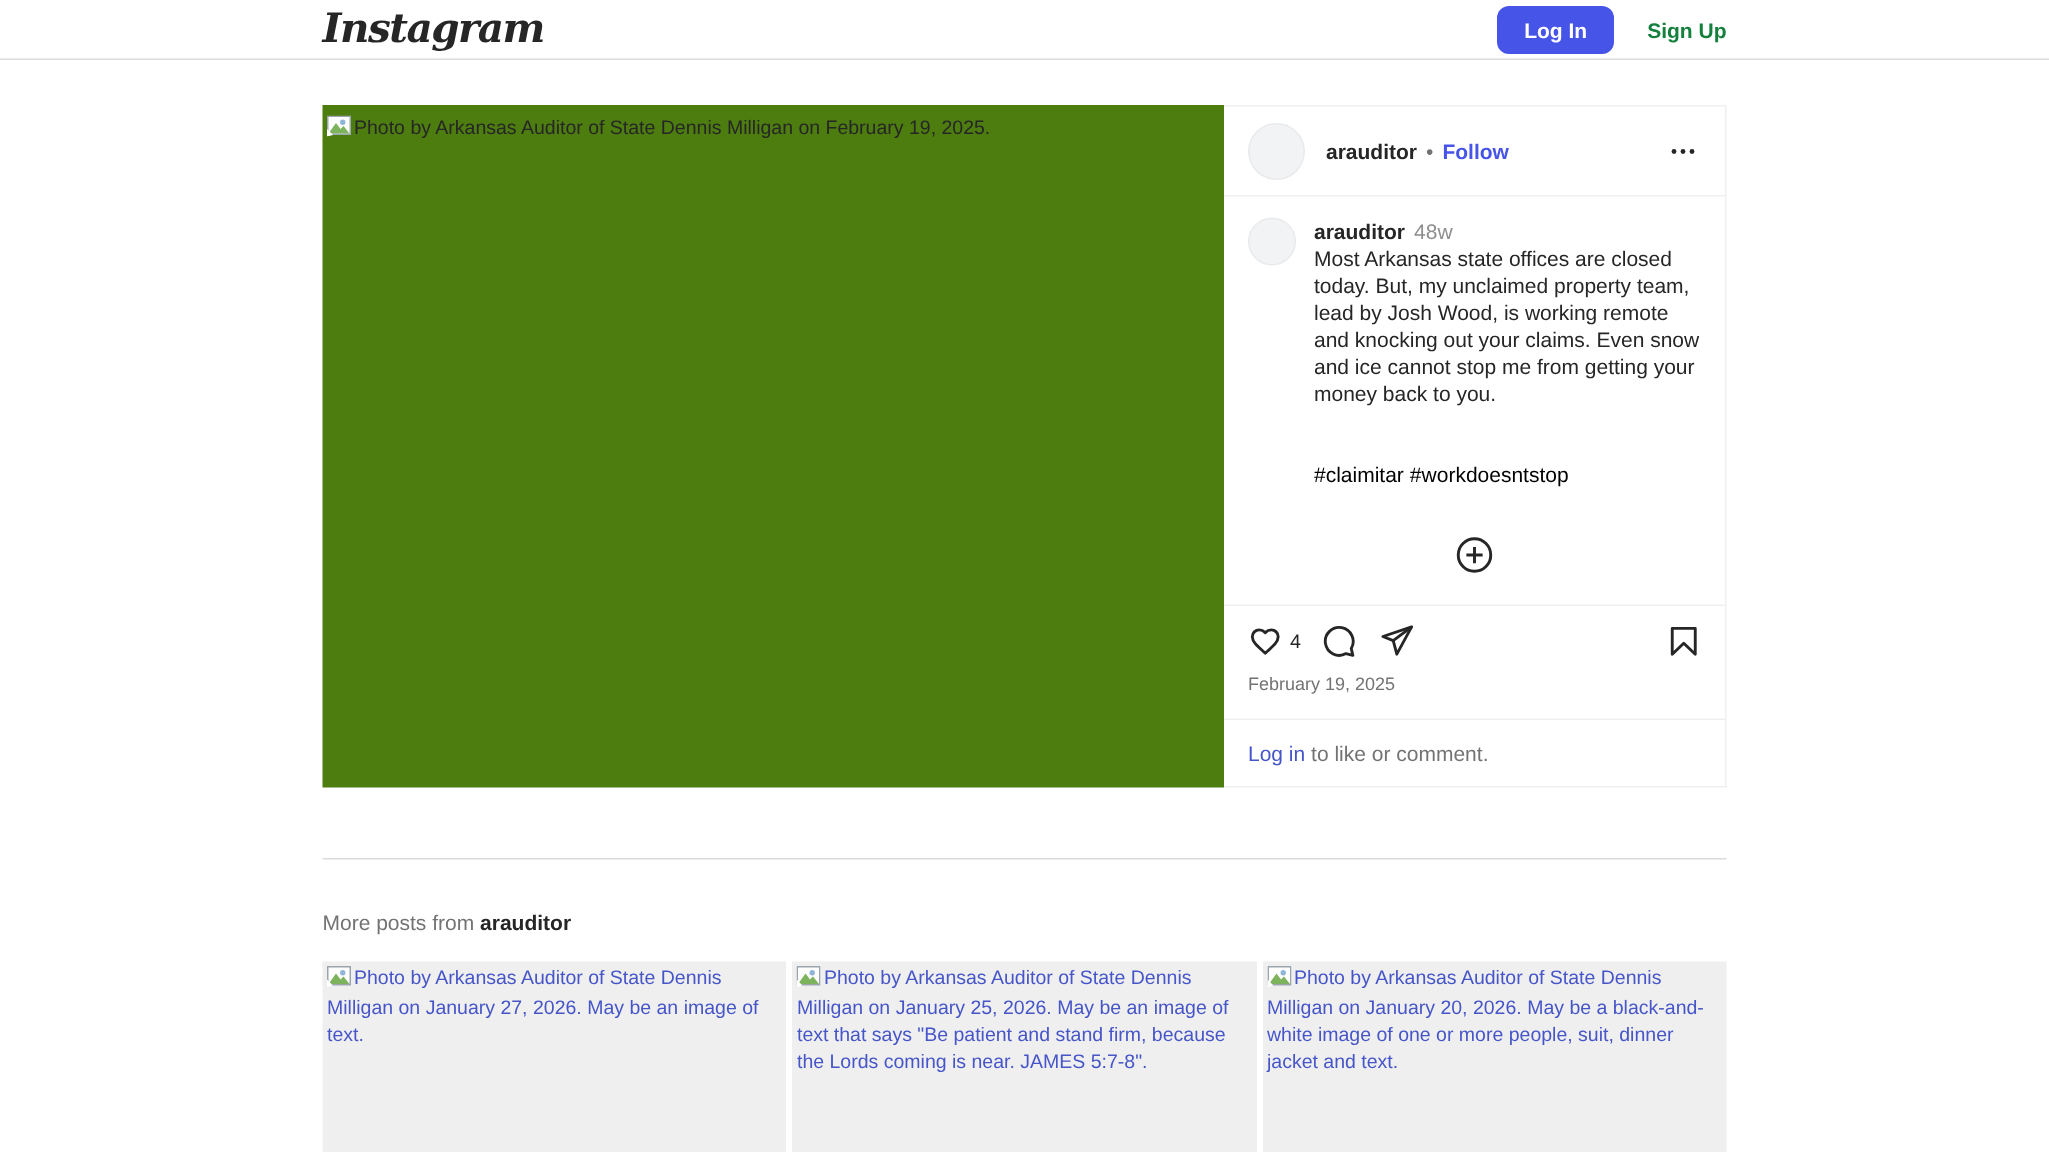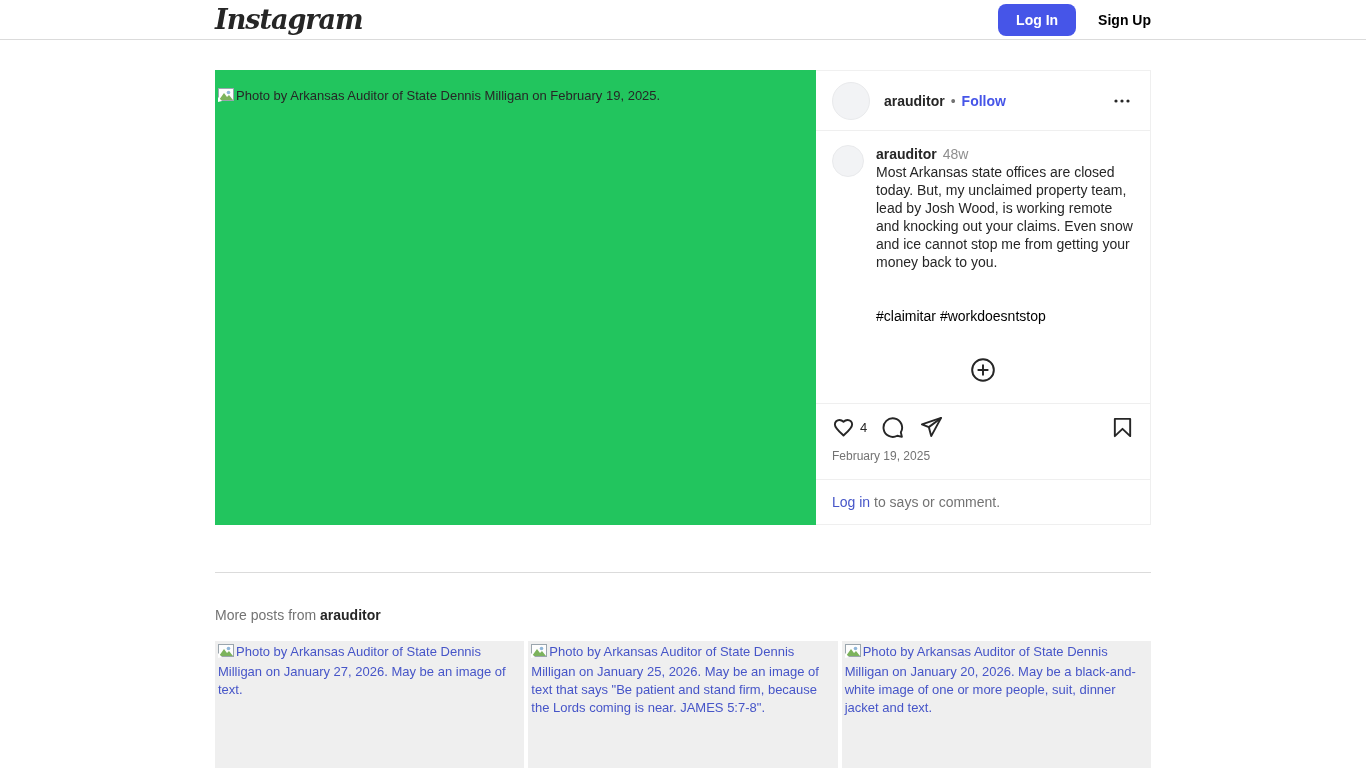--- a/index.html
+++ b/index.html
@@ -7,26 +7,26 @@
     font-family:"Liberation Sans","DejaVu Sans",sans-serif; color:#262626; }
   a { text-decoration:none; cursor:pointer; }
 
   
   .nav { height:40px; border-bottom:1px solid #dbdbdb; background:#fff; }
   .nav-inner { width:936px; height:100%; margin:0 auto; display:flex; align-items:center; justify-content:space-between; }
   .logo { font-family:"DejaVu Serif",serif; font-style:italic; font-weight:700; font-size:27px; letter-spacing:-1px; cursor:pointer; }
   .nav-right { display:flex; align-items:center; gap:22px; }
   .btn-login { background:#4655e8; color:#fff; font-weight:700; font-size:14px; border:none;
     padding:8px 18px; border-radius:8px; cursor:pointer; font-family:inherit; }
-  .link-signup { color:#000000; font-weight:700; font-size:14px; }
+  .link-signup { color:#15803d; font-weight:700; font-size:14px; }
 
   
   .main { width:936px; margin:30px auto 0 auto; }
   .post { display:flex; height:455px; }
-  .post-media { width:601px; height:455px; background:#22c55e; padding:17px 3px; font-size:13px; line-height:17px; color:#262626; }
+  .post-media { width:601px; height:455px; background:#4d7c0f; padding:6px 3px; font-size:13px; line-height:17px; color:#262626; }
   .broken-icon { display:inline-block; vertical-align:-2px; margin-right:2px; }
 
   .post-panel { width:335px; display:flex; flex-direction:column; background:#fff;
     border-top:1px solid #f0f0f0; border-right:1px solid #efefef; border-bottom:1px solid #efefef; }
 
   .panel-header { height:60px; flex:0 0 60px; display:flex; align-items:center; padding:0 16px; border-bottom:1px solid #efefef; }
   .avatar-lg { width:38px; height:38px; border-radius:50%; background:#f2f3f5; border:1px solid #e9eaec; flex:0 0 auto; cursor:pointer; }
   .header-user { margin-left:14px; font-size:14px; display:flex; align-items:center; gap:6px; }
   .uname { font-weight:700; color:#262626; }
   .dot-sep { color:#737373; }
@@ -155,21 +155,21 @@
           <span class="action-icon">
             <svg width="23" height="23" viewBox="0 0 24 24" fill="none" stroke="currentColor" stroke-width="2" stroke-linejoin="round">
                 <path d="M20 21l-8-7.6L4 21V3h16v18z"></path>
               </svg>
           </span>
         </div>
         <div class="post-date">February 19, 2025</div>
       </div>
 
       <div class="panel-login">
-        <a class="login-link">Log in</a><span> to says or comment.</span>
+        <a class="login-link">Log in</a><span> to like or comment.</span>
       </div>
 
     </div>
   </article>
 
   <div class="section-divider"></div>
 
   <div class="more-heading">
     <span>More posts from </span><b>arauditor</b>
   </div>

